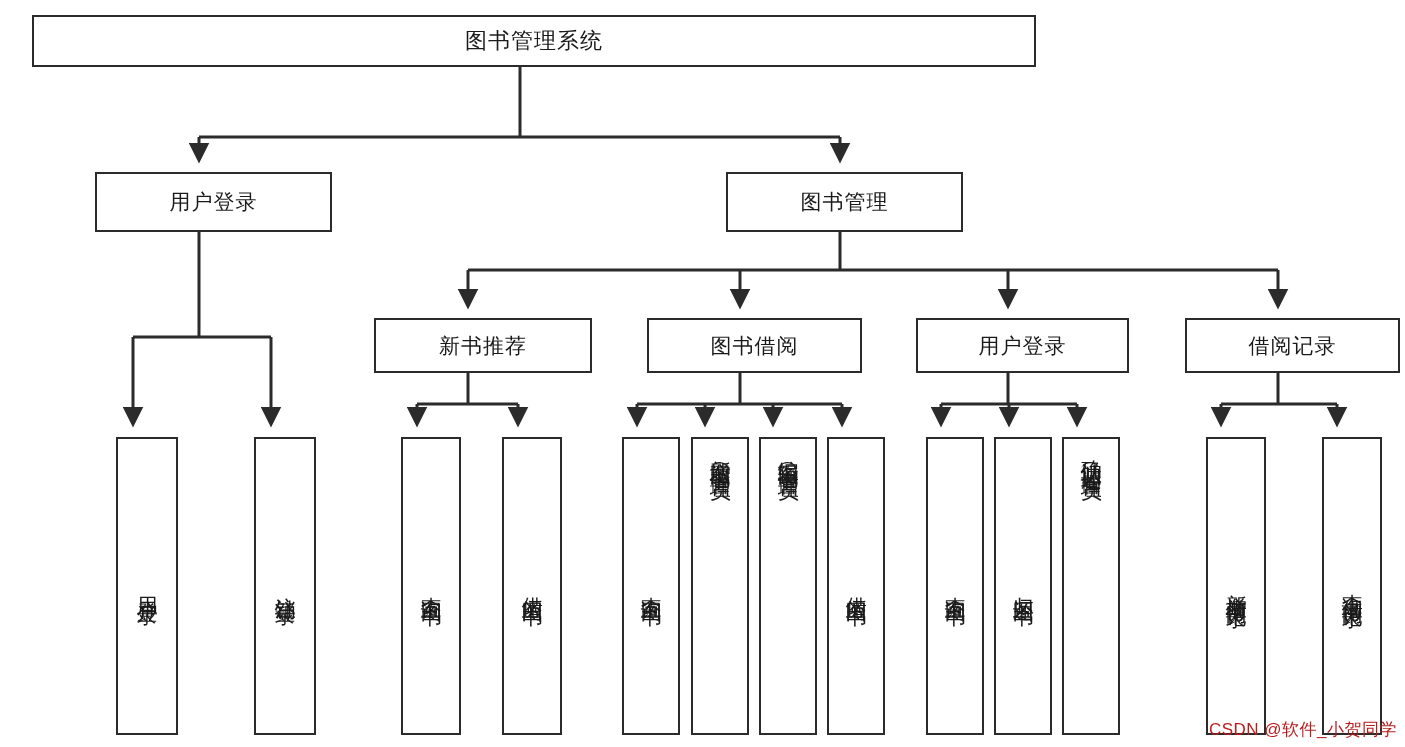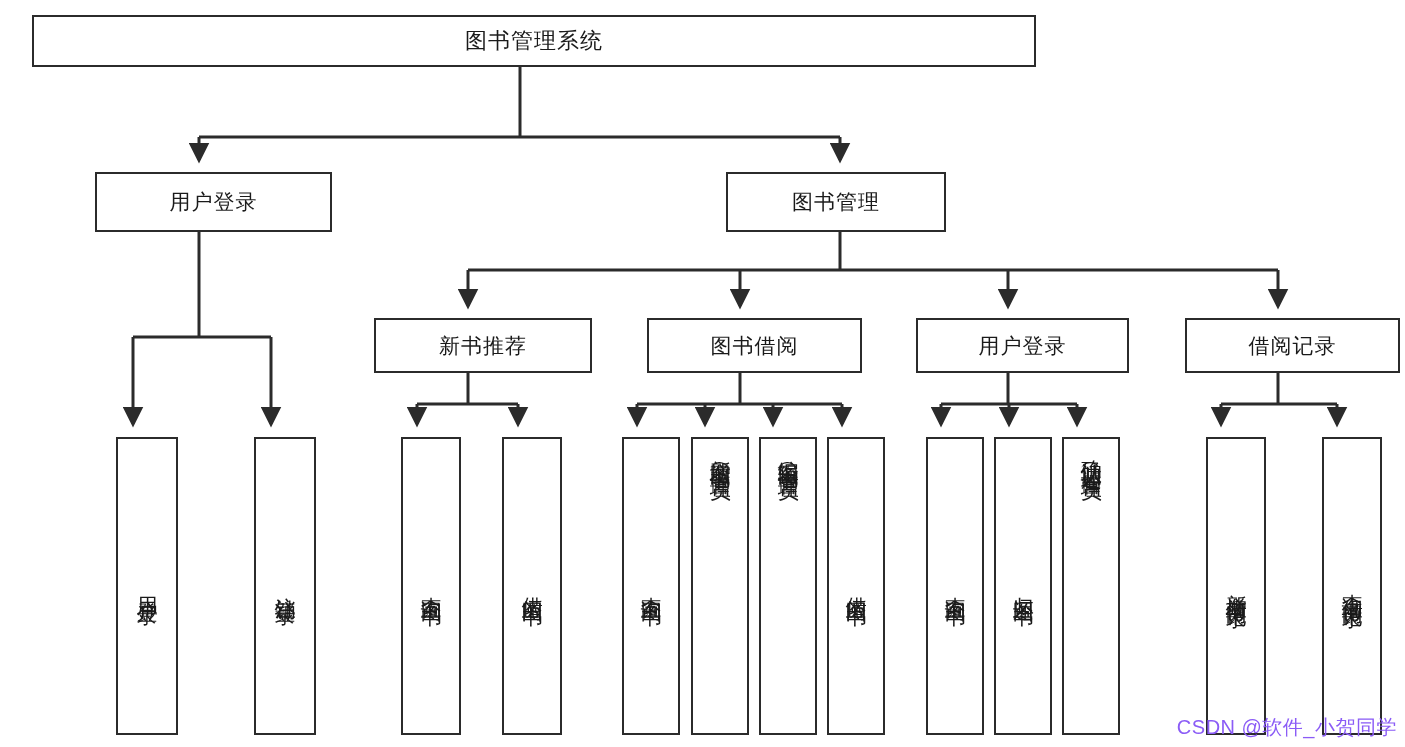--- a/index.html
+++ b/index.html
@@ -58,22 +58,22 @@
     white-space: nowrap;
   }
   .node.vert.topalign {
     justify-content: flex-start;
     padding-top: 4px;
   }
   .watermark {
     position: absolute;
     right: 8px;
     bottom: 6px;
-    font-size: 20px;
-    color: #8b5cf6;
+    font-size: 17px;
+    color: #b91c1c;
     letter-spacing: 0.5px;
     white-space: nowrap;
     z-index: 5;
   }
 </style>
 </head>
 <body>
 
 <div id="canvas">
 
@@ -123,21 +123,21 @@
       <path d="M 1278 373 L 1278 404"></path>
       <path d="M 1221 404 L 1337 404"></path>
       <path d="M 1221 404 L 1221 424" marker-end="url(#arrow)"></path>
       <path d="M 1337 404 L 1337 424" marker-end="url(#arrow)"></path>
     </g>
   </svg>
 
   <div class="node horiz root" style="left:18px; top:15px; width:1004px; height:52px;">图书管理系统</div>
 
   <div class="node horiz" style="left:81px; top:172px; width:237px; height:60px;">用户登录</div>
-  <div class="node horiz" style="left:712px; top:172px; width:220px; height:60px;">图书管理</div>
+  <div class="node horiz" style="left:712px; top:172px; width:237px; height:60px;">图书管理</div>
 
   <div class="node horiz" style="left:360px; top:318px; width:218px; height:55px;">新书推荐</div>
   <div class="node horiz" style="left:633px; top:318px; width:215px; height:55px;">图书借阅</div>
   <div class="node horiz" style="left:902px; top:318px; width:213px; height:55px;">用户登录</div>
   <div class="node horiz" style="left:1171px; top:318px; width:215px; height:55px;">借阅记录</div>
 
   <div class="node vert" style="left:102px; top:437px; width:62px; height:298px;">用户登录</div>
   <div class="node vert" style="left:240px; top:437px; width:62px; height:298px;">注销登录</div>
 
   <div class="node vert" style="left:387px; top:437px; width:60px; height:298px;">查询图书</div>

